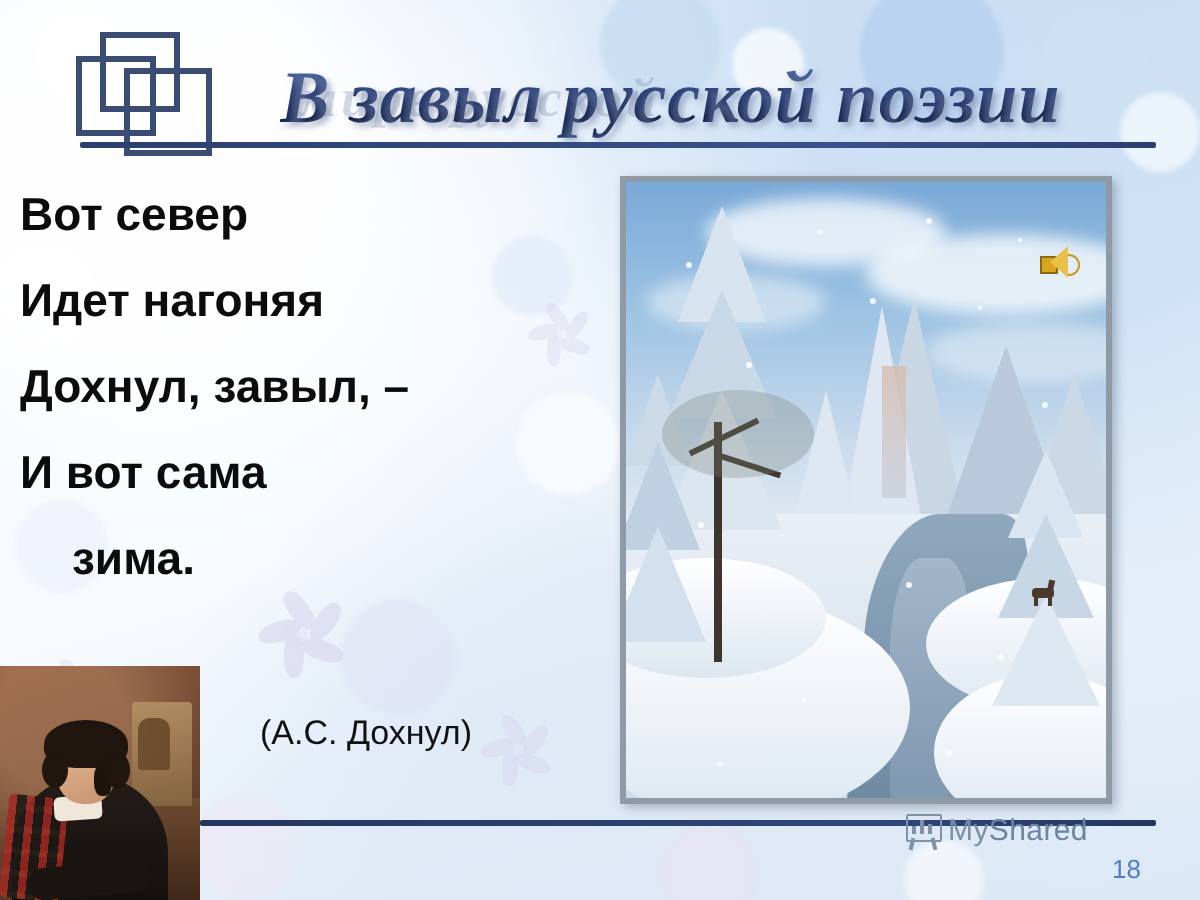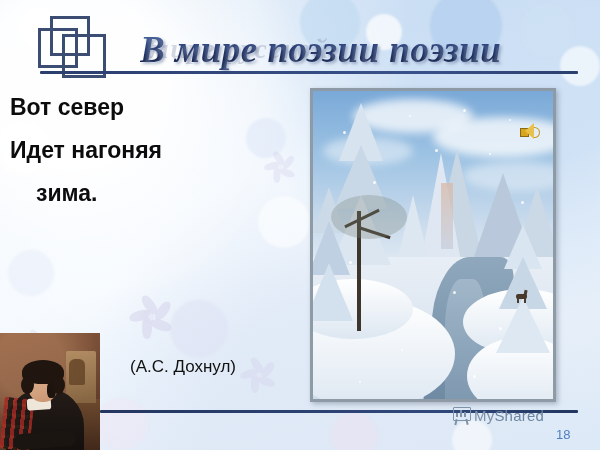--- a/index.html
+++ b/index.html
@@ -197,26 +197,28 @@
     </div>
   </div>
 
   <div class="logo">
     <span class="sq1"></span>
     <span class="sq2"></span>
     <span class="sq3"></span>
   </div>
 
   <div class="title-ghost">мире русской</div>
-  <div class="title">В мире поэзии поэзии</div>
+  <div class="title">В завыл русской поэзии</div>
   <div class="rule-top"></div>
 
   <div class="poem">
     <div class="poem-line">Вот север</div>
     <div class="poem-line">Идет нагоняя</div>
+    <div class="poem-line">Дохнул, завыл, –</div>
+    <div class="poem-line">И вот сама</div>
     <div class="poem-line indent">зима.</div>
   </div>
   <div class="attrib">(А.С. Дохнул)</div>
 
   <div class="portrait">
     <div class="p-wall"></div>
     <div class="p-plinth"></div>
     <div class="p-stat"></div>
     <div class="p-body"></div>
     <div class="p-tartan"></div>

